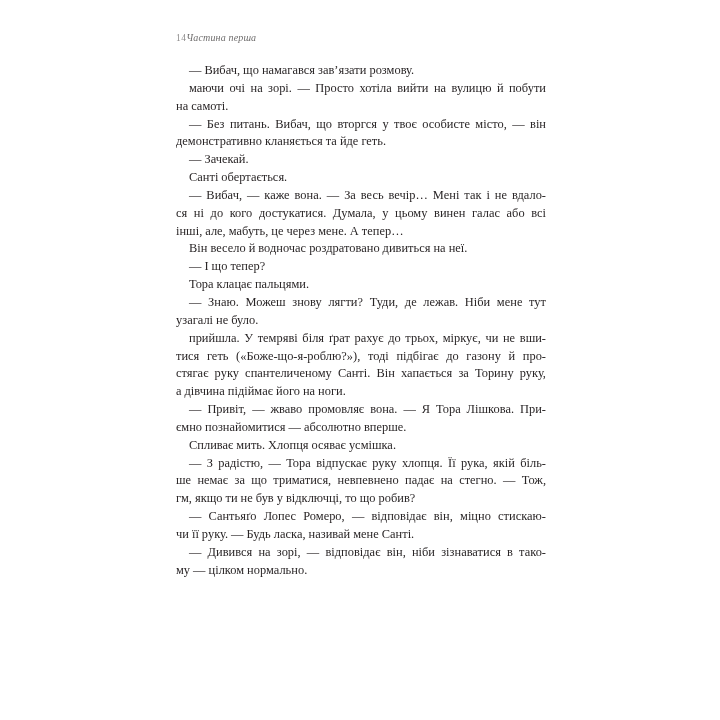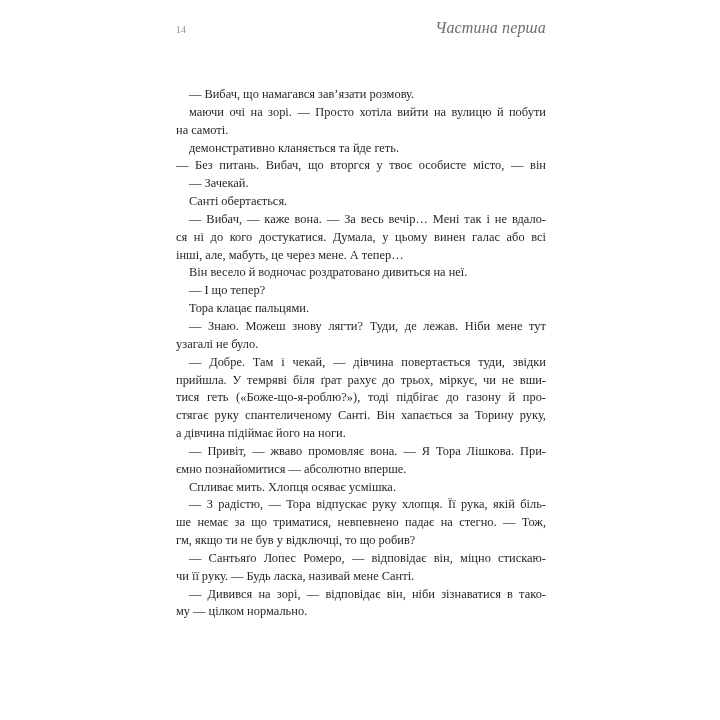--- a/index.html
+++ b/index.html
@@ -21,52 +21,50 @@
     width: 720px;
     height: 720px;
     background: #ffffff;
     box-sizing: border-box;
   }
 
   
   .running-head {
     position: absolute;
     left: 176px;
-    top: 20px;
+    top: 33px;
     width: 370px;
     height: 18px;
     display: flex;
     align-items: baseline;
-    justify-content: space-between;
+    justify-content: flex-start;
   }
   .folio {
     font-family: "Liberation Serif", "DejaVu Serif", serif;
     font-size: 9.5px;
     letter-spacing: 0.4px;
     color: #8f8d8d;
     line-height: 1;
   }
   .head-title {
     font-family: "Liberation Serif", "DejaVu Serif", serif;
     font-style: italic;
-    font-size: 16px;
+    font-size: 10px;
     letter-spacing: 0.15px;
     color: #6f6d6d;
     line-height: 1;
     white-space: nowrap;
-    margin-left: 44px;
   }
 
   
   .text-block {
     position: absolute;
     left: 176px;
     top: 62px;
     width: 370px;
-    margin-top: 24px;
   }
 
   .para {
     margin: 0;
     font-size: 12.4px;
     line-height: 17.85px;
     text-align: justify;
     text-justify: inter-word;
     text-indent: 13px;
     hyphens: manual;
@@ -106,22 +104,22 @@
 
   <div class="text-block">
       <p class="para">
         <span class="ln e">— Вибач, що намагався зав’язати розмову.</span>
       </p>
       <p class="para">
         <span class="ln j">маючи очі на зорі. — Просто хотіла вийти на вулицю й побути</span>
         <span class="ln e">на самоті.</span>
       </p>
       <p class="para">
+        <span class="ln j">— Без питань. Вибач, що вторгся у твоє особисте місто, — він</span>
         <span class="ln e">демонстративно кланяється та йде геть.</span>
-        <span class="ln j">— Без питань. Вибач, що вторгся у твоє особисте місто, — він</span>
       </p>
       <p class="para">
         <span class="ln e">— Зачекай.</span>
       </p>
       <p class="para">
         <span class="ln e">Санті обертається.</span>
       </p>
       <p class="para">
         <span class="ln j">— Вибач, — каже вона. — За весь вечір… Мені так і не вдало-</span>
         <span class="ln j">ся ні до кого достукатися. Думала, у цьому винен галас або всі</span>
@@ -134,21 +132,20 @@
         <span class="ln e">— І що тепер?</span>
       </p>
       <p class="para">
         <span class="ln e">Тора клацає пальцями.</span>
       </p>
       <p class="para">
         <span class="ln j">— Знаю. Можеш знову лягти? Туди, де лежав. Ніби мене тут</span>
         <span class="ln e">узагалі не було.</span>
       </p>
       <p class="para">
-        <span class="ln j">— Добре. Там і чекай, — дівчина повертається туди, звідки</span>
         <span class="ln j">прийшла. У темряві біля ґрат рахує до трьох, міркує, чи не вши-</span>
         <span class="ln j">тися геть («Боже-що-я-роблю?»), тоді підбігає до газону й про-</span>
         <span class="ln j">стягає руку спантеличеному Санті. Він хапається за Торину руку,</span>
         <span class="ln e">а дівчина підіймає його на ноги.</span>
       </p>
       <p class="para">
         <span class="ln j">— Привіт, — жваво промовляє вона. — Я Тора Лішкова. При-</span>
         <span class="ln e">ємно познайомитися — абсолютно вперше.</span>
       </p>
       <p class="para">

